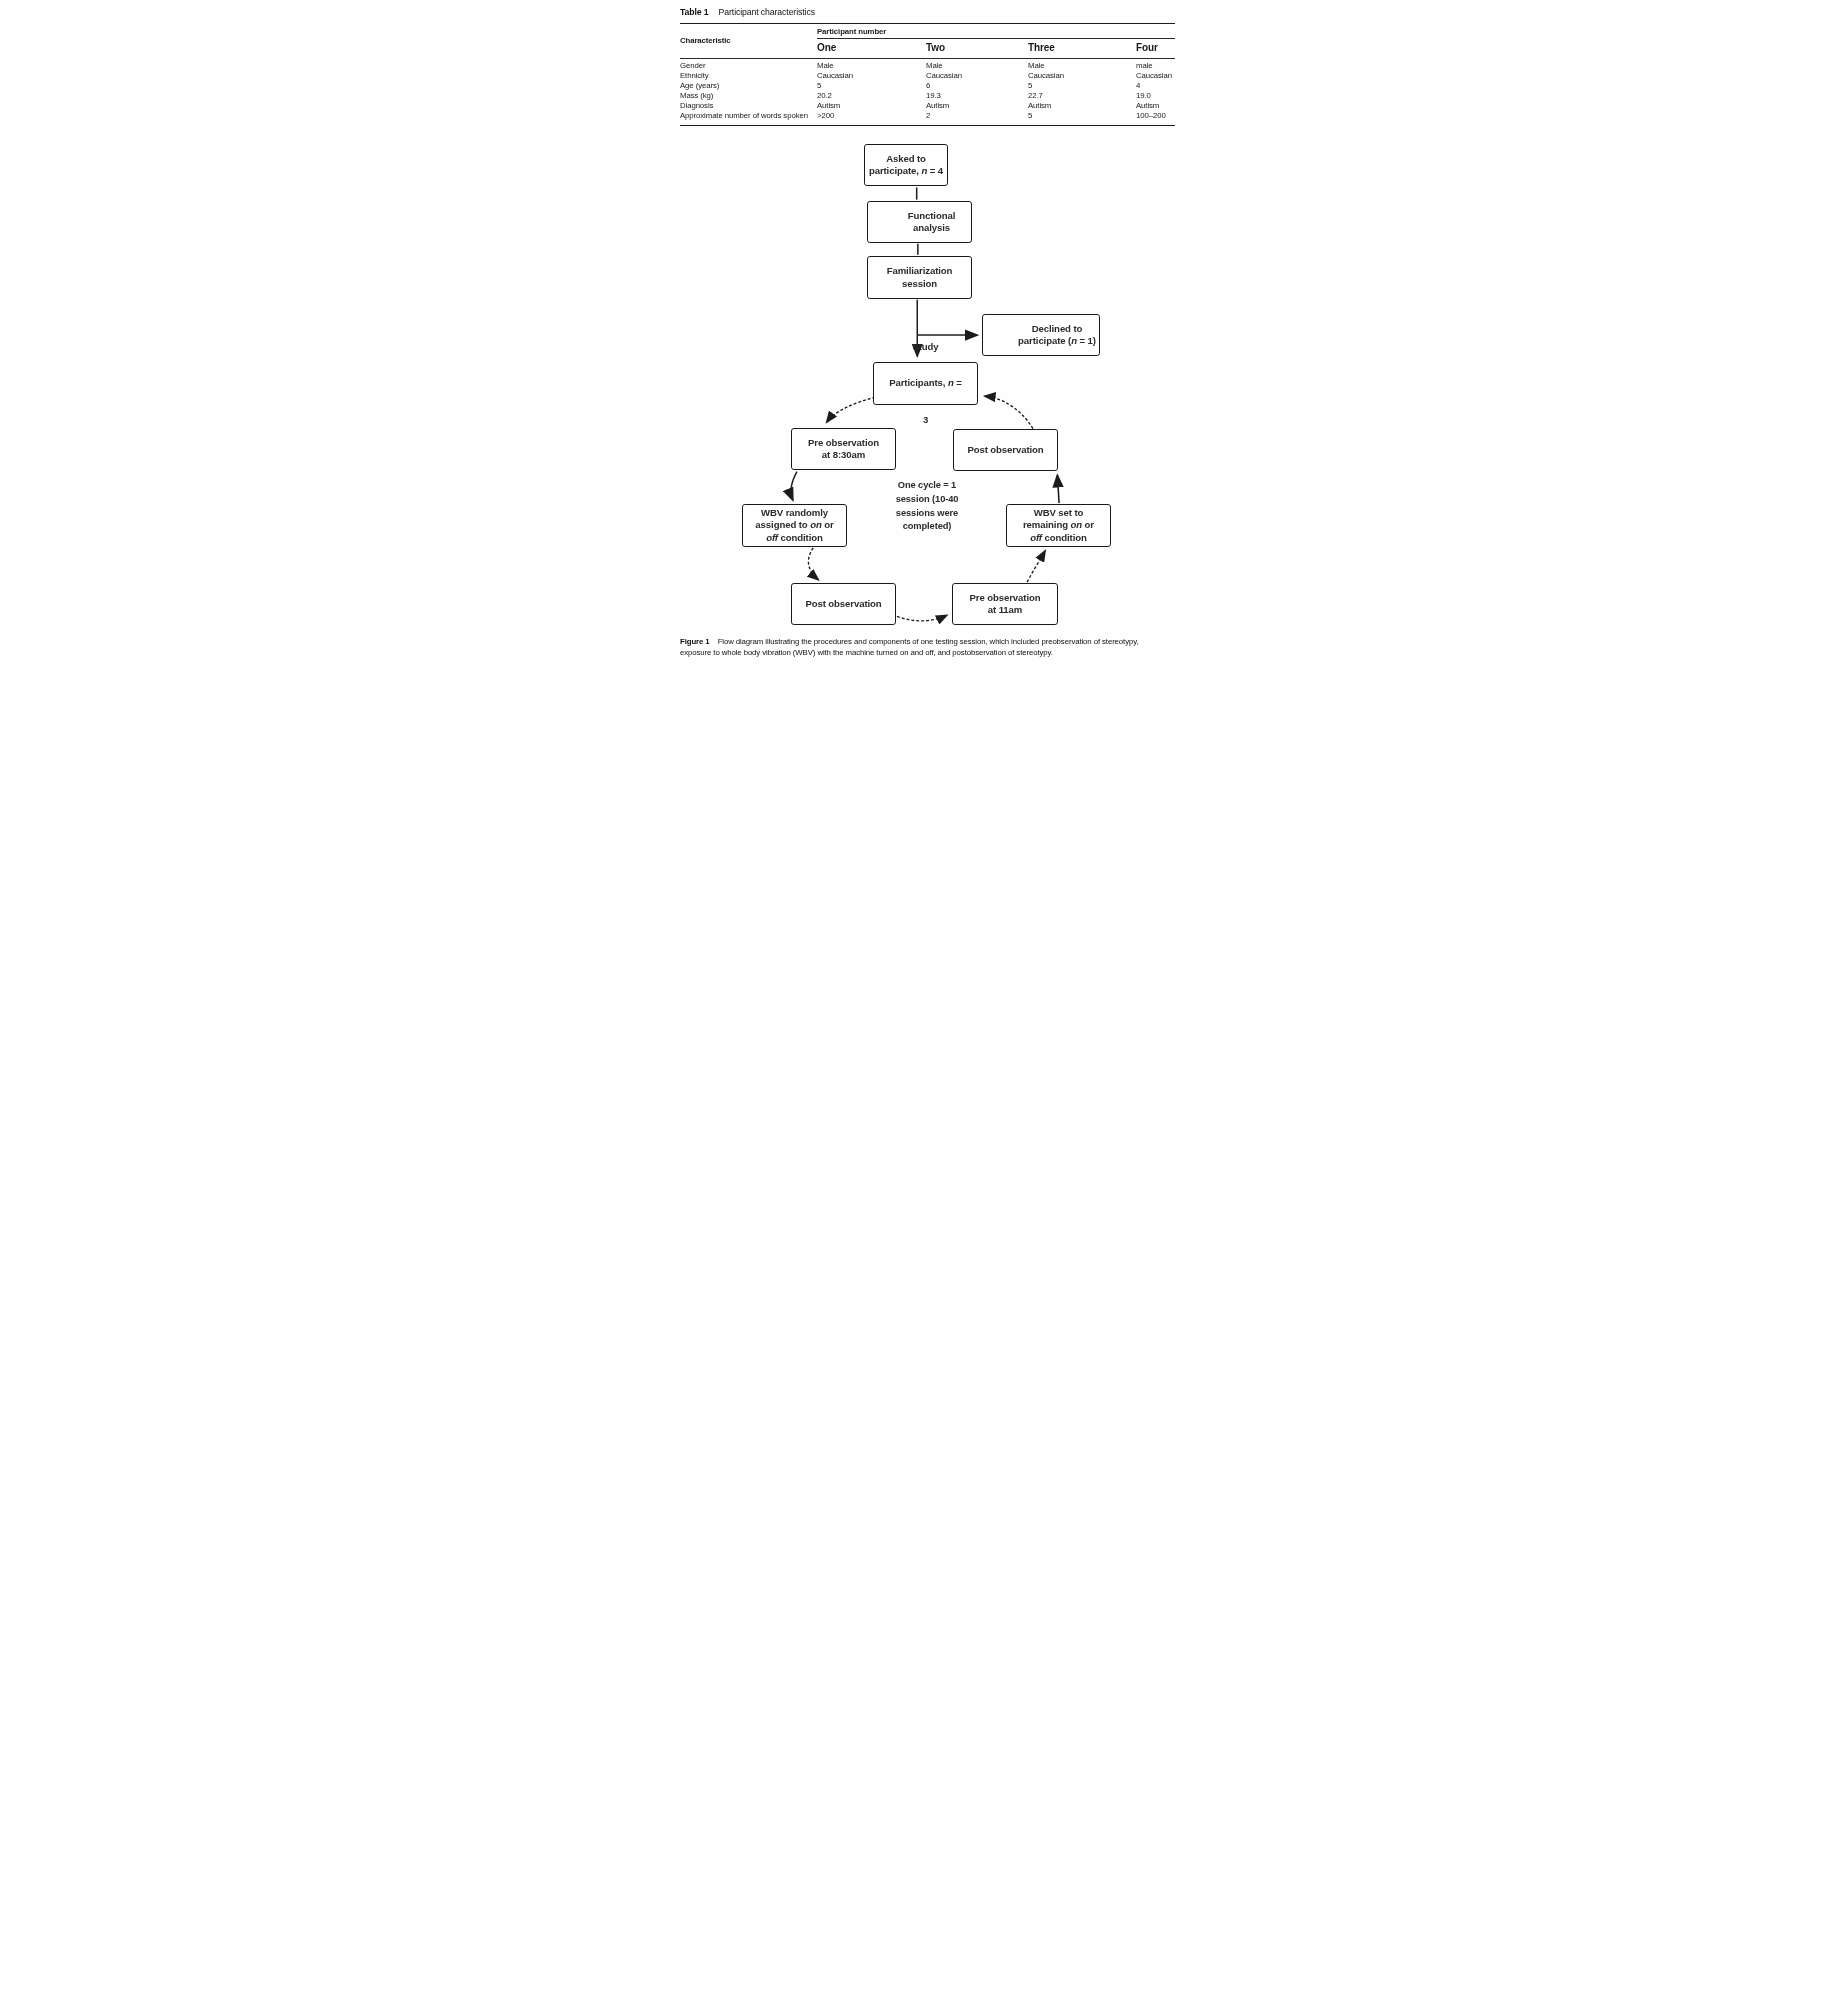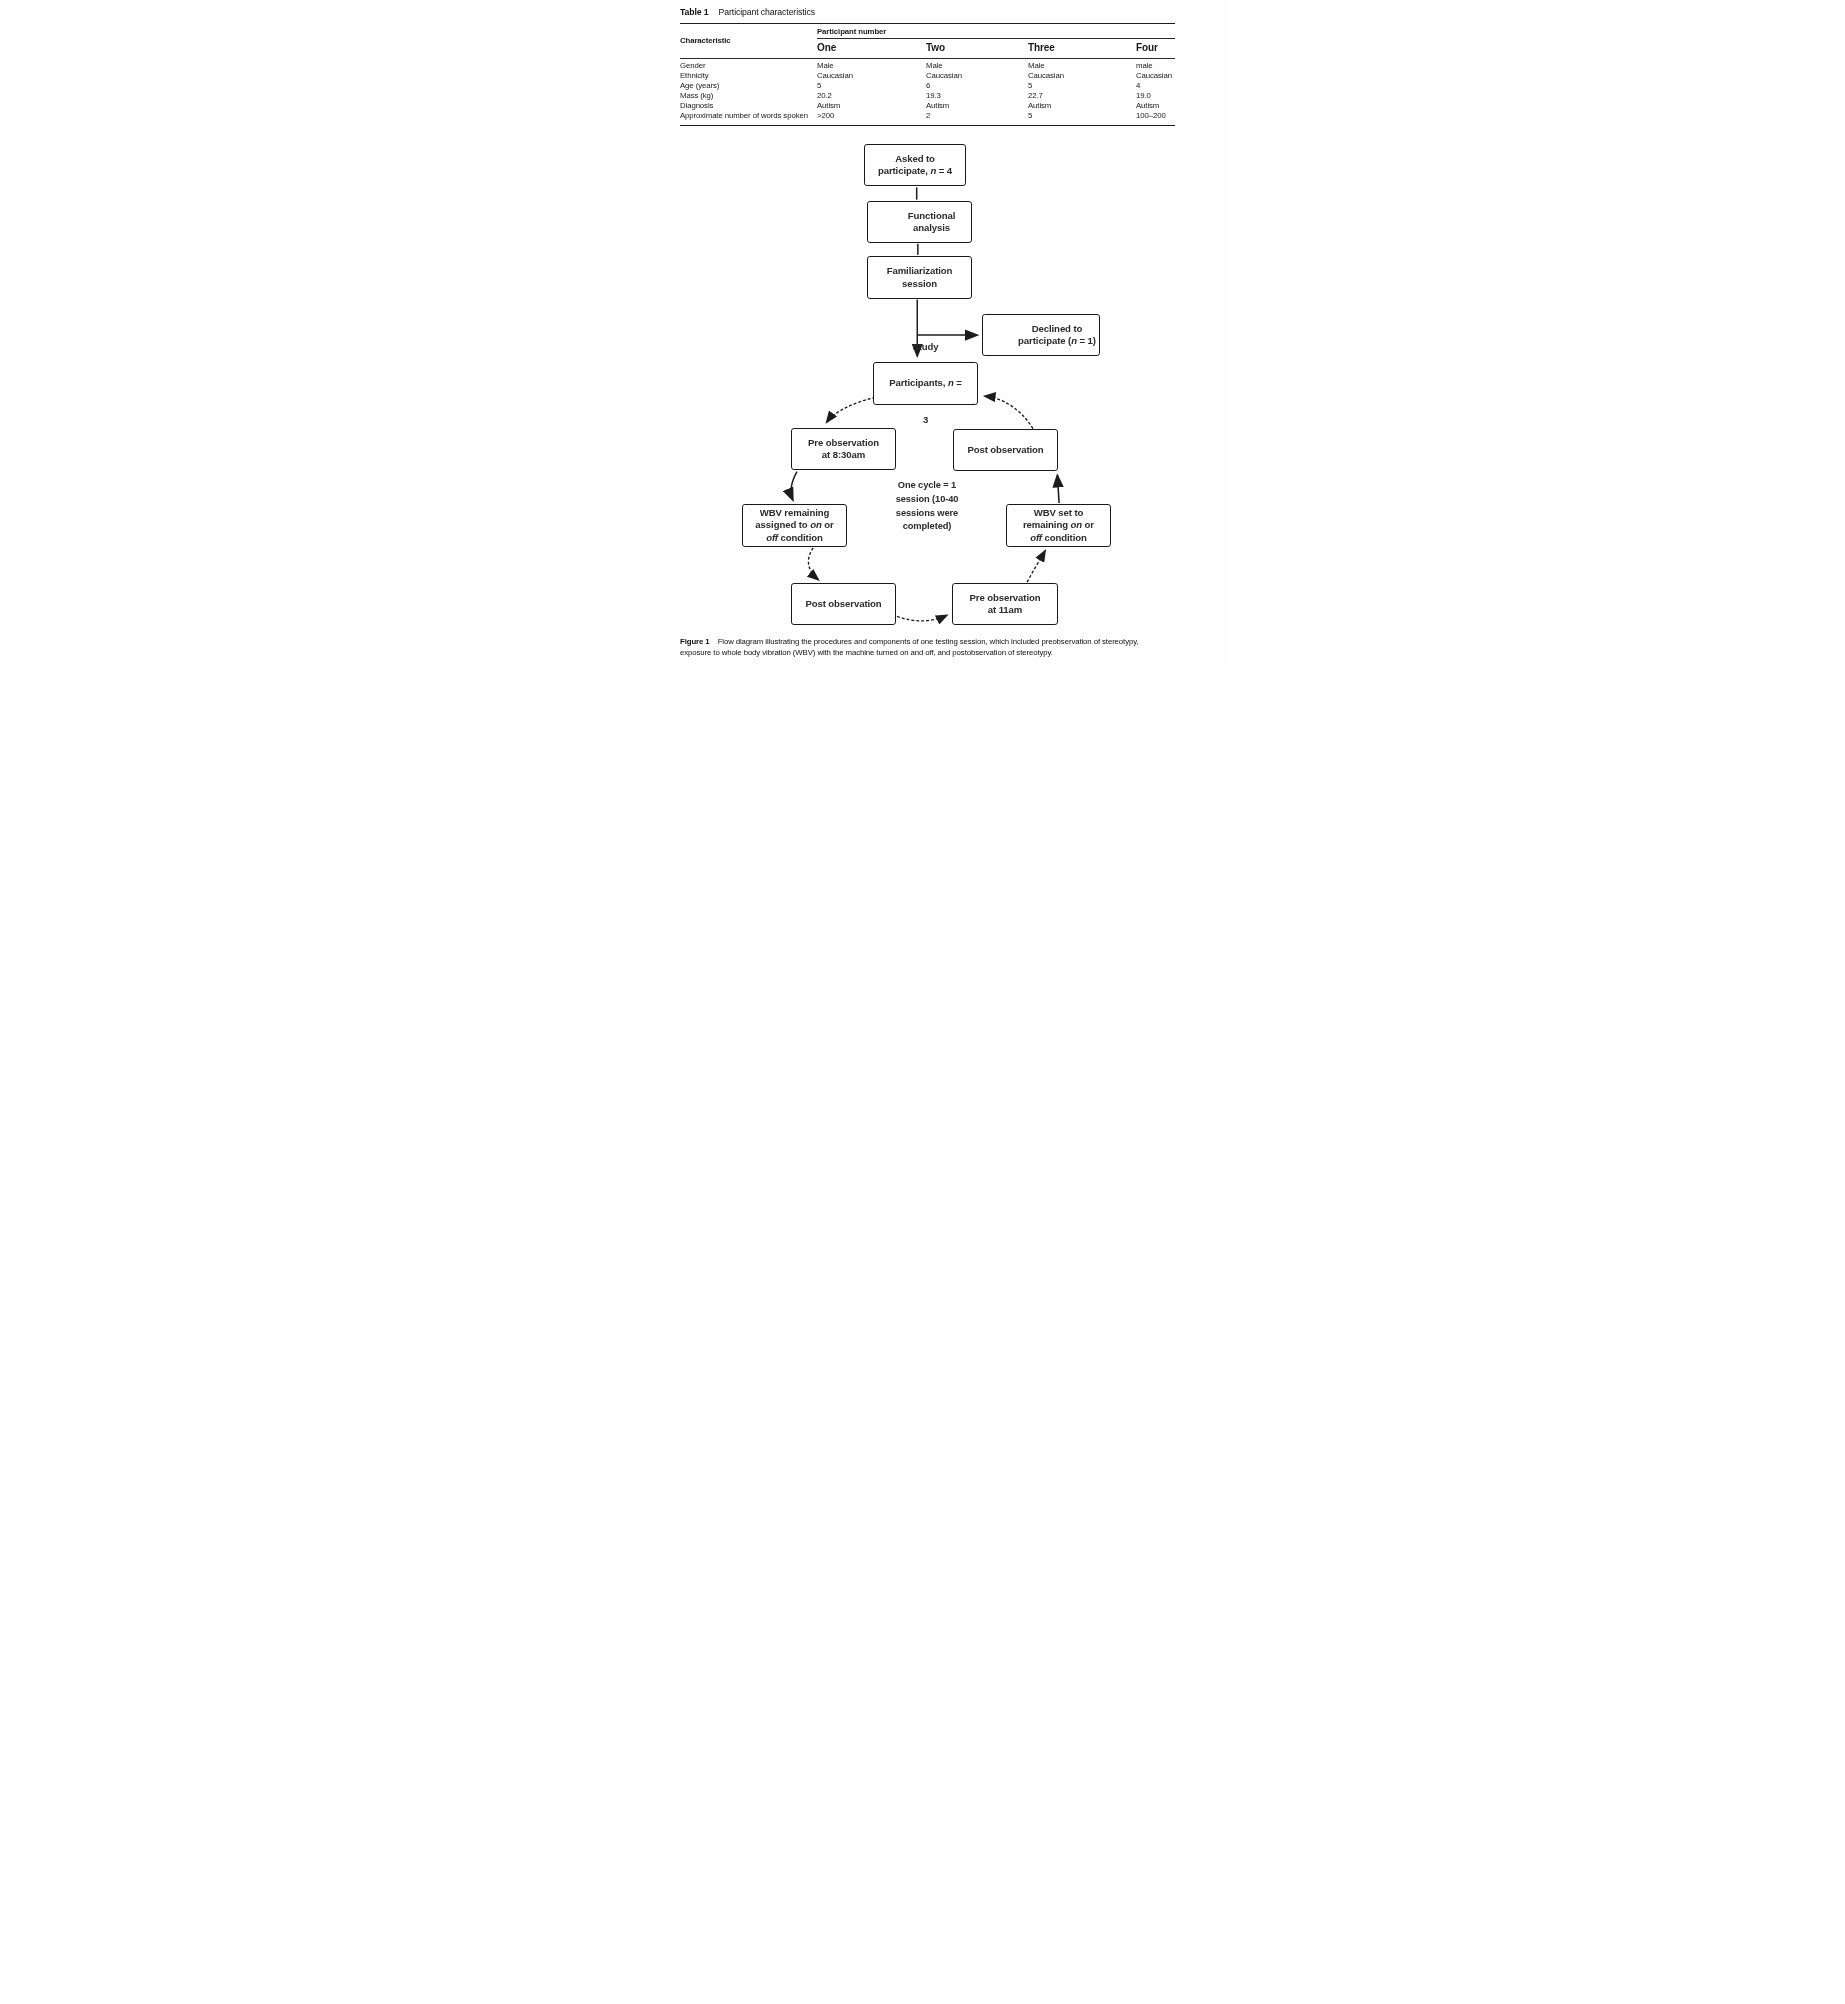--- a/index.html
+++ b/index.html
@@ -125,21 +125,21 @@
     </g>
     <g stroke="#1c1c1c" fill="none" stroke-width="2.3" stroke-dasharray="5 3.5">
       <path d="M448,683 C410,692 378,707 364,726" marker-end="url(#ah)"></path>
       <path d="M719,737 C700,705 668,684 636,681" marker-end="url(#ah)"></path>
       <path d="M341,942 C326,964 333,983 350,997" marker-end="url(#ah)"></path>
       <path d="M485,1060 C516,1071 546,1070 571,1058" marker-end="url(#ah)"></path>
       <path d="M709,1001 C719,982 731,963 740,947" marker-end="url(#ah)"></path>
     </g>
   </svg>
 
-  <div class="fbox" style="left:249px;top:144px;width:102px;height:42px;">
+  <div class="fbox" style="left:249px;top:144px;width:84px;height:42px;">
     <div><span>Asked to</span></div>
     <div><span>participate, </span><span class="it">n</span><span> = 4</span></div>
   </div>
 
   <div class="fbox" style="left:252px;top:201px;width:105px;height:42px;padding-left:24px;">
     <div>Functional</div>
     <div>analysis</div>
   </div>
 
   <div class="fbox" style="left:252px;top:256px;width:105px;height:43px;">
@@ -161,21 +161,21 @@
   <div class="fbox" style="left:176px;top:428px;width:105px;height:42px;">
     <div>Pre observation</div>
     <div>at 8:30am</div>
   </div>
 
   <div class="fbox" style="left:338px;top:429px;width:105px;height:42px;">
     <div>Post observation</div>
   </div>
 
   <div class="fbox" style="left:127px;top:504px;width:105px;height:43px;">
-    <div>WBV remaining</div>
+    <div>WBV randomly</div>
     <div><span>assigned to </span><span class="it">on</span><span> or</span></div>
     <div><span class="it">off</span><span> condition</span></div>
   </div>
 
   <div class="fbox" style="left:391px;top:504px;width:105px;height:43px;">
     <div>WBV set to</div>
     <div><span>remaining </span><span class="it">on</span><span> or</span></div>
     <div><span class="it">off</span><span> condition</span></div>
   </div>
 

